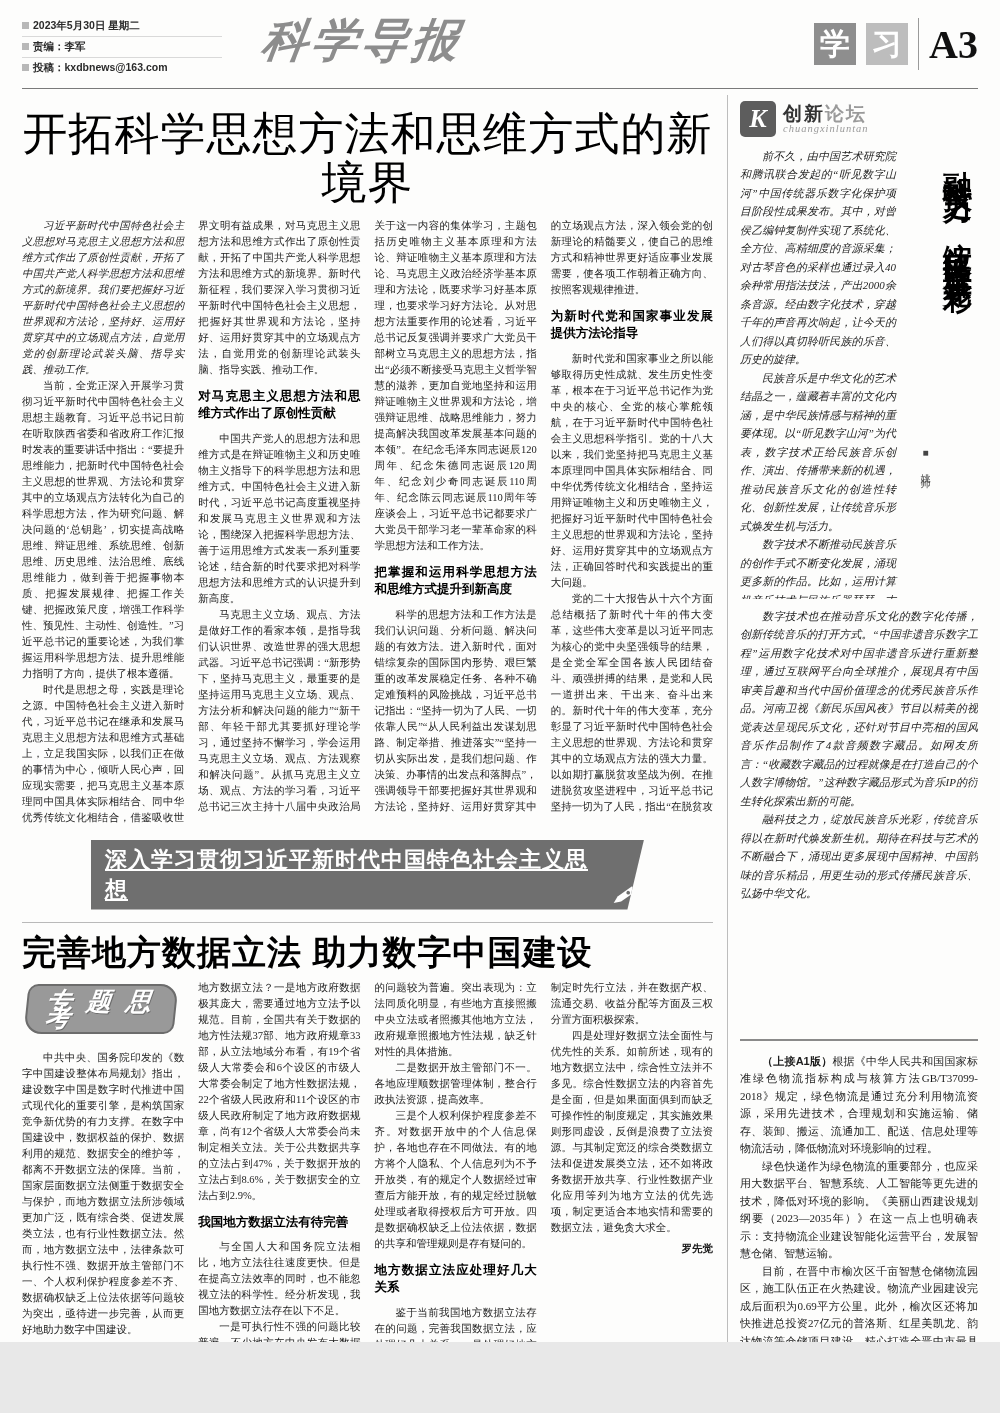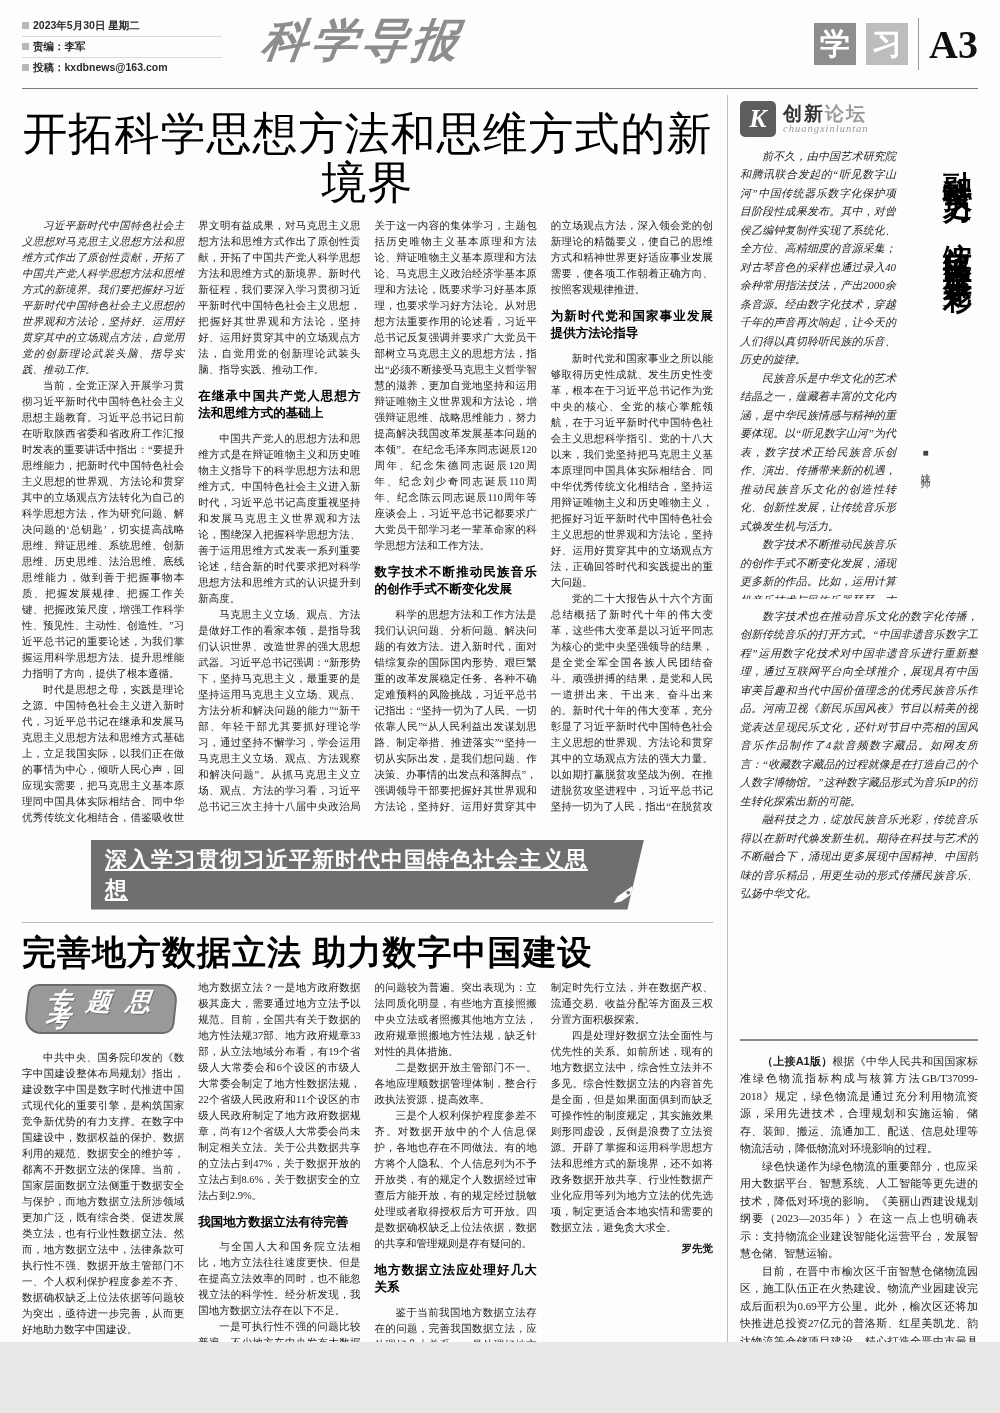--- a/index.html
+++ b/index.html
@@ -112,24 +112,24 @@
 
   <div class="content">
 
     <div class="left-sec">
       <h1 class="main-headline">开拓科学思想方法和思维方式的新境界</h1>
 
       <div class="cols4">
           <p class="para lead">习近平新时代中国特色社会主义思想对马克思主义思想方法和思维方式作出了原创性贡献，开拓了中国共产党人科学思想方法和思维方式的新境界。我们要把握好习近平新时代中国特色社会主义思想的世界观和方法论，坚持好、运用好贯穿其中的立场观点方法，自觉用党的创新理论武装头脑、指导实践、推动工作。</p>
           <p class="para">当前，全党正深入开展学习贯彻习近平新时代中国特色社会主义思想主题教育。习近平总书记日前在听取陕西省委和省政府工作汇报时发表的重要讲话中指出：“要提升思维能力，把新时代中国特色社会主义思想的世界观、方法论和贯穿其中的立场观点方法转化为自己的科学思想方法，作为研究问题、解决问题的‘总钥匙’，切实提高战略思维、辩证思维、系统思维、创新思维、历史思维、法治思维、底线思维能力，做到善于把握事物本质、把握发展规律、把握工作关键、把握政策尺度，增强工作科学性、预见性、主动性、创造性。”习近平总书记的重要论述，为我们掌握运用科学思想方法、提升思维能力指明了方向，提供了根本遵循。</p>
           <p class="para">时代是思想之母，实践是理论之源。中国特色社会主义进入新时代，习近平总书记在继承和发展马克思主义思想方法和思维方式基础上，立足我国实际，以我们正在做的事情为中心，倾听人民心声，回应现实需要，把马克思主义基本原理同中国具体实际相结合、同中华优秀传统文化相结合，借鉴吸收世界文明有益成果，对马克思主义思想方法和思维方式作出了原创性贡献，开拓了中国共产党人科学思想方法和思维方式的新境界。新时代新征程，我们要深入学习贯彻习近平新时代中国特色社会主义思想，把握好其世界观和方法论，坚持好、运用好贯穿其中的立场观点方法，自觉用党的创新理论武装头脑、指导实践、推动工作。</p>
-          <h4 class="subhead">在继承中国共产党人思想方法和思维方式的基础上</h4>
+          <h4 class="subhead">对马克思主义思想方法和思维方式作出了原创性贡献</h4>
           <p class="para">中国共产党人的思想方法和思维方式是在辩证唯物主义和历史唯物主义指导下的科学思想方法和思维方式。中国特色社会主义进入新时代，习近平总书记高度重视坚持和发展马克思主义世界观和方法论，围绕深入把握科学思想方法、善于运用思维方式发表一系列重要论述，结合新的时代要求把对科学思想方法和思维方式的认识提升到新高度。</p>
           <p class="para">马克思主义立场、观点、方法是做好工作的看家本领，是指导我们认识世界、改造世界的强大思想武器。习近平总书记强调：“新形势下，坚持马克思主义，最重要的是坚持运用马克思主义立场、观点、方法分析和解决问题的能力”“新干部、年轻干部尤其要抓好理论学习，通过坚持不懈学习，学会运用马克思主义立场、观点、方法观察和解决问题”。从抓马克思主义立场、观点、方法的学习看，习近平总书记三次主持十八届中央政治局关于这一内容的集体学习，主题包括历史唯物主义基本原理和方法论、辩证唯物主义基本原理和方法论、马克思主义政治经济学基本原理和方法论，既要求学习好基本原理，也要求学习好方法论。从对思想方法重要作用的论述看，习近平总书记反复强调并要求广大党员干部树立马克思主义的思想方法，指出“必须不断接受马克思主义哲学智慧的滋养，更加自觉地坚持和运用辩证唯物主义世界观和方法论，增强辩证思维、战略思维能力，努力提高解决我国改革发展基本问题的本领”。在纪念毛泽东同志诞辰120周年、纪念朱德同志诞辰120周年、纪念刘少奇同志诞辰110周年、纪念陈云同志诞辰110周年等座谈会上，习近平总书记都要求广大党员干部学习老一辈革命家的科学思想方法和工作方法。</p>
-          <h4 class="subhead">数字技术不断推动民族音乐的创作手式不断变化发展</h4>
+          <h4 class="subhead">把掌握和运用科学思想方法和思维方式提升到新高度</h4>
           <p class="para">科学的思想方法和工作方法是我们认识问题、分析问题、解决问题的有效方法。进入新时代，面对错综复杂的国际国内形势、艰巨繁重的改革发展稳定任务、各种不确定难预料的风险挑战，习近平总书记指出：“坚持一切为了人民、一切依靠人民”“从人民利益出发谋划思路、制定举措、推进落实”“坚持一切从实际出发，是我们想问题、作决策、办事情的出发点和落脚点”，强调领导干部要把握好其世界观和方法论，坚持好、运用好贯穿其中的立场观点方法，深入领会党的创新理论的精髓要义，使自己的思维方式和精神世界更好适应事业发展需要，使各项工作朝着正确方向、按照客观规律推进。</p>
           <h4 class="subhead">为新时代党和国家事业发展提供方法论指导</h4>
           <p class="para">新时代党和国家事业之所以能够取得历史性成就、发生历史性变革，根本在于习近平总书记作为党中央的核心、全党的核心掌舵领航，在于习近平新时代中国特色社会主义思想科学指引。党的十八大以来，我们党坚持把马克思主义基本原理同中国具体实际相结合、同中华优秀传统文化相结合，坚持运用辩证唯物主义和历史唯物主义，把握好习近平新时代中国特色社会主义思想的世界观和方法论，坚持好、运用好贯穿其中的立场观点方法，正确回答时代和实践提出的重大问题。</p>
           <p class="para">党的二十大报告从十六个方面总结概括了新时代十年的伟大变革，这些伟大变革是以习近平同志为核心的党中央坚强领导的结果，是全党全军全国各族人民团结奋斗、顽强拼搏的结果，是党和人民一道拼出来、干出来、奋斗出来的。新时代十年的伟大变革，充分彰显了习近平新时代中国特色社会主义思想的世界观、方法论和贯穿其中的立场观点方法的强大力量。以如期打赢脱贫攻坚战为例。在推进脱贫攻坚进程中，习近平总书记坚持一切为了人民，指出“在脱贫攻坚实践中，党中央坚持人民至上、以人为本，把贫困群众和全国各族人民一起迈向小康”，等等。深入学习习近平总书记系列重要论述，我们能够深刻体会到习近平新时代中国特色社会主义思想实现了理论创新和实践创新的互促共进，展现出强大的真理力量和实践伟力。</p>
         </div>
 
       <div class="banner-row">
         <div class="banner">
           <span>深入学习贯彻习近平新时代中国特色社会主义思想</span>
           <svg class="pen-icon" viewBox="0 0 24 24">
@@ -151,21 +151,21 @@
             <p class="para">中共中央、国务院印发的《数字中国建设整体布局规划》指出，建设数字中国是数字时代推进中国式现代化的重要引擎，是构筑国家竞争新优势的有力支撑。在数字中国建设中，数据权益的保护、数据利用的规范、数据安全的维护等，都离不开数据立法的保障。当前，国家层面数据立法侧重于数据安全与保护，而地方数据立法所涉领域更加广泛，既有综合类、促进发展类立法，也有行业性数据立法。然而，地方数据立法中，法律条款可执行性不强、数据开放主管部门不一、个人权利保护程度参差不齐、数据确权缺乏上位法依据等问题较为突出，亟待进一步完善，从而更好地助力数字中国建设。</p>
             <h4 class="subhead">需要通过地方立法予以规范</h4>
             <p class="para">我国已经有了数据安全法等国家层面数据立法，为什么还要进行地方数据立法？一是地方政府数据极其庞大，需要通过地方立法予以规范。目前，全国共有关于数据的地方性法规37部、地方政府规章33部，从立法地域分布看，有19个省级人大常委会和6个设区的市级人大常委会制定了地方性数据法规，22个省级人民政府和11个设区的市级人民政府制定了地方政府数据规章，尚有12个省级人大常委会尚未制定相关立法。关于公共数据共享的立法占到47%，关于数据开放的立法占到8.6%，关于数据安全的立法占到2.9%。</p>
             <h4 class="subhead">我国地方数据立法有待完善</h4>
             <p class="para">与全国人大和国务院立法相比，地方立法往往速度更快。但是在提高立法效率的同时，也不能忽视立法的科学性。经分析发现，我国地方数据立法存在以下不足。</p>
             <p class="para">一是可执行性不强的问题比较普遍。不少地方在中央发布大数据或者数字经济的政策之后，纷纷制定了促进大数据或者数字经济发展的地方性法规，但是可执行性不强的问题较为普遍。突出表现为：立法同质化明显，有些地方直接照搬中央立法或者照搬其他地方立法，政府规章照搬地方性法规，缺乏针对性的具体措施。</p>
             <p class="para">二是数据开放主管部门不一。各地应理顺数据管理体制，整合行政执法资源，提高效率。</p>
             <p class="para">三是个人权利保护程度参差不齐。对数据开放中的个人信息保护，各地也存在不同做法。有的地方将个人隐私、个人信息列为不予开放类，有的规定个人数据经过审查后方能开放，有的规定经过脱敏处理或者取得授权后方可开放。四是数据确权缺乏上位法依据，数据的共享和管理规则是存有疑问的。</p>
             <h4 class="subhead">地方数据立法应处理好几大关系</h4>
             <p class="para">鉴于当前我国地方数据立法存在的问题，完善我国数据立法，应处理好几大关系。一是处理好地方立法与国家立法的关系。各地可以根据本行政区域的具体情况和实际需要，在国家法律、行政法规尚未制定时先行立法，并在数据产权、流通交易、收益分配等方面及三权分置方面积极探索。</p>
-            <p class="para">四是处理好数据立法全面性与优先性的关系。如前所述，现有的地方数据立法中，综合性立法并不多见。综合性数据立法的内容首先是全面，但是如果面面俱到而缺乏可操作性的制度规定，其实施效果则形同虚设，反倒是浪费了立法资源。开辟了掌握和运用科学思想方法和思维方式的新境界，还不如将政务数据开放共享、行业性数据产业化应用等列为地方立法的优先选项，制定更适合本地实情和需要的数据立法，避免贪大求全。</p>
+            <p class="para">四是处理好数据立法全面性与优先性的关系。如前所述，现有的地方数据立法中，综合性立法并不多见。综合性数据立法的内容首先是全面，但是如果面面俱到而缺乏可操作性的制度规定，其实施效果则形同虚设，反倒是浪费了立法资源。与其制定宽泛的综合类数据立法和促进发展类立法，还不如将政务数据开放共享、行业性数据产业化应用等列为地方立法的优先选项，制定更适合本地实情和需要的数据立法，避免贪大求全。</p>
             <p class="byline">罗先觉</p>
           </div>
       </div>
     </div>
 
     <div class="right-sec">
 
       <div class="forum-logo">
         <div class="k-box">K</div>
         <div>

